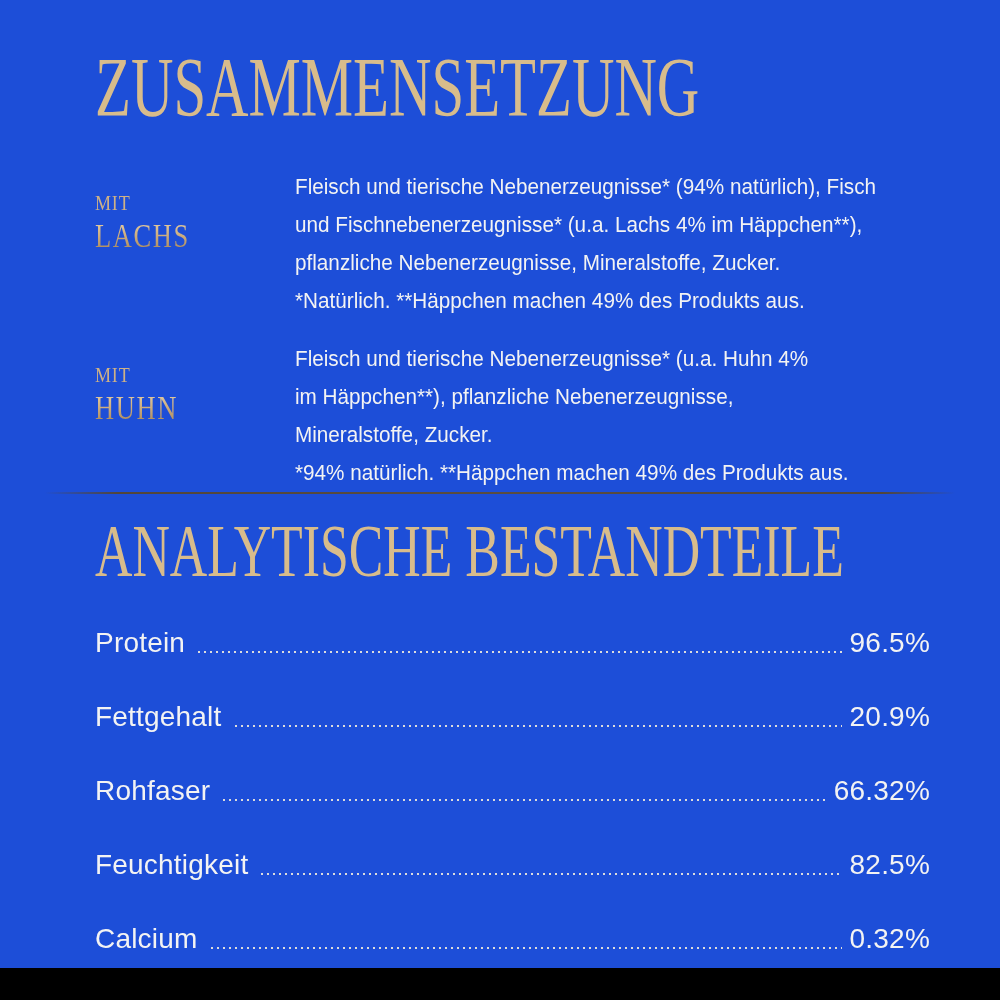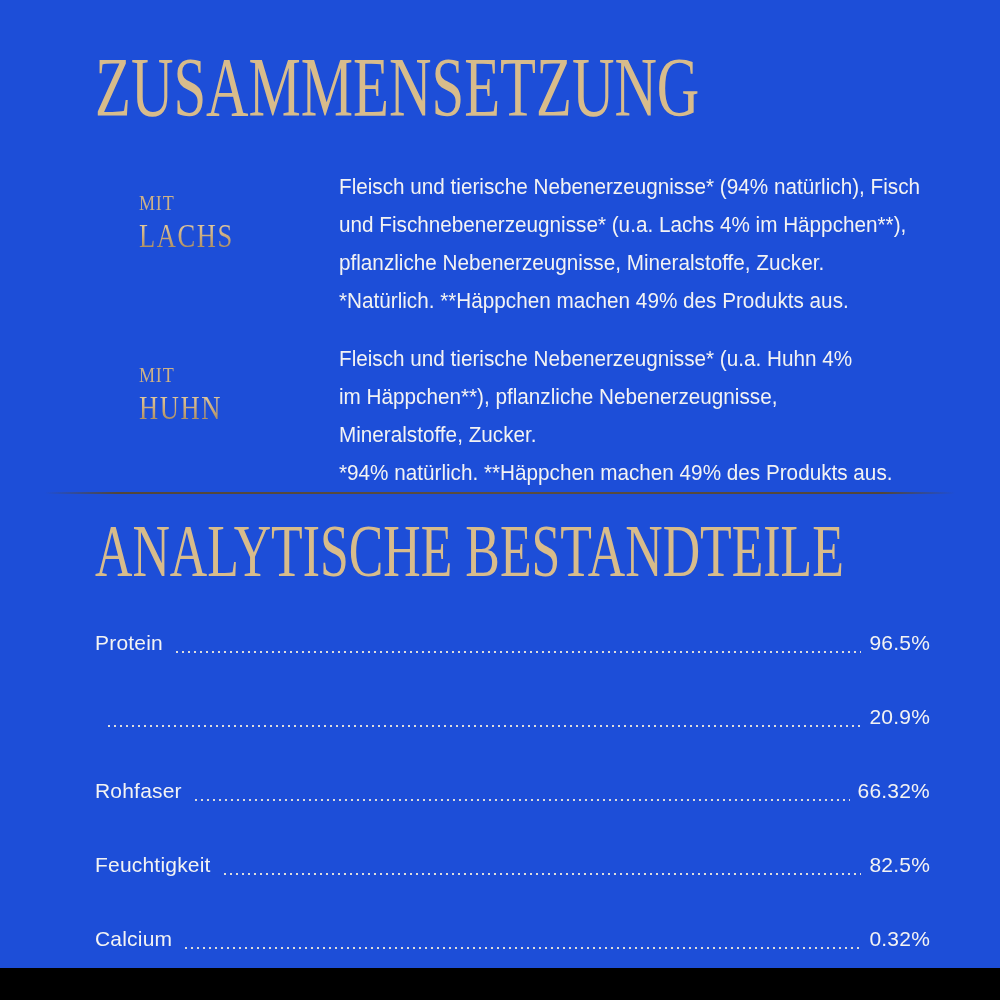--- a/index.html
+++ b/index.html
@@ -29,21 +29,21 @@
     margin: 46px 0 0 95px;
     transform: scaleX(0.70);
   }
   h2.gold-heading {
     font-size: 74px;
     margin: 20px 0 0 95px;
     transform: scaleX(0.70);
   }
 
   
-  .comp-section { display: block; margin-left: 44px; }
+  .comp-section { display: block; }
   .comp-row { display: flex; margin: 38px 0 0 95px; }
   .comp-row + .comp-row { margin-top: 20px; }
   .variant-col { width: 200px; flex: 0 0 200px; padding-top: 24px; }
   .variant-prefix {
     display: block;
     font-family: "Liberation Serif", serif;
     font-size: 22px;
     letter-spacing: 1px;
     color: #cdb187;
     transform: scaleX(0.82);
@@ -91,21 +91,21 @@
       #5a4d40 50%,
       #52463a 92%,
       rgba(82, 70, 58, 0) 100%);
   }
 
   
   .analysis-table { margin: 22px 70px 0 95px; }
   .trow {
     display: flex;
     align-items: flex-end;
-    font-size: 21px;
+    font-size: 28px;
     line-height: 38px;
     margin-top: 36px;
   }
   .tlabel { white-space: nowrap; letter-spacing: 0.2px; }
   .tvalue { white-space: nowrap; letter-spacing: 0.2px; }
   .dot-leader {
     flex: 1 1 auto;
     align-self: flex-end;
     height: 4px;
     margin: 0 8px 8px 11px;
@@ -154,20 +154,21 @@
 
   <div class="analysis-table">
 
     <div class="trow">
       <span class="tlabel">Protein</span>
       <span class="dot-leader"></span>
       <span class="tvalue">96.5%</span>
     </div>
 
     <div class="trow">
+      <span class="tlabel">Fettgehalt</span>
       <span class="dot-leader"></span>
       <span class="tvalue">20.9%</span>
     </div>
 
 
     <div class="trow">
       <span class="tlabel">Rohfaser</span>
       <span class="dot-leader"></span>
       <span class="tvalue">66.32%</span>
     </div>

